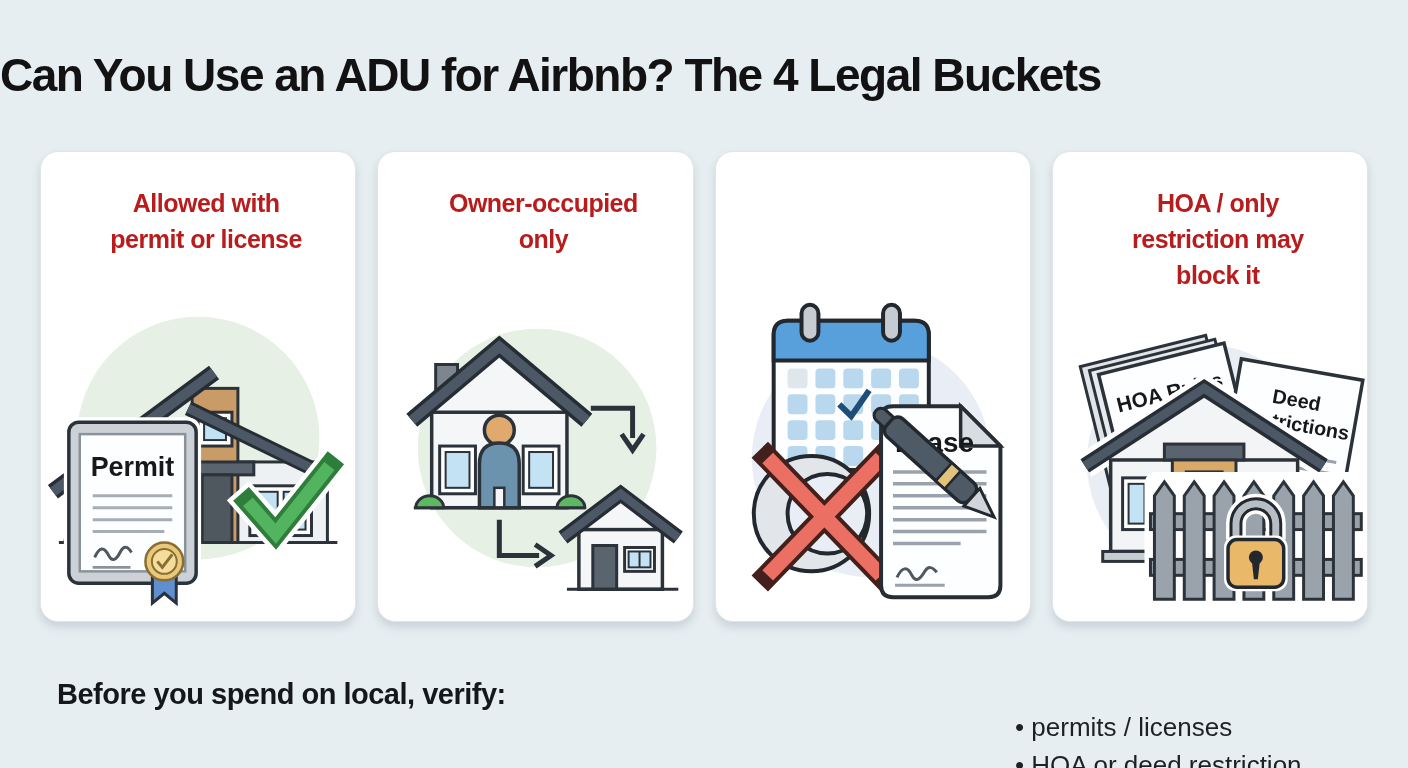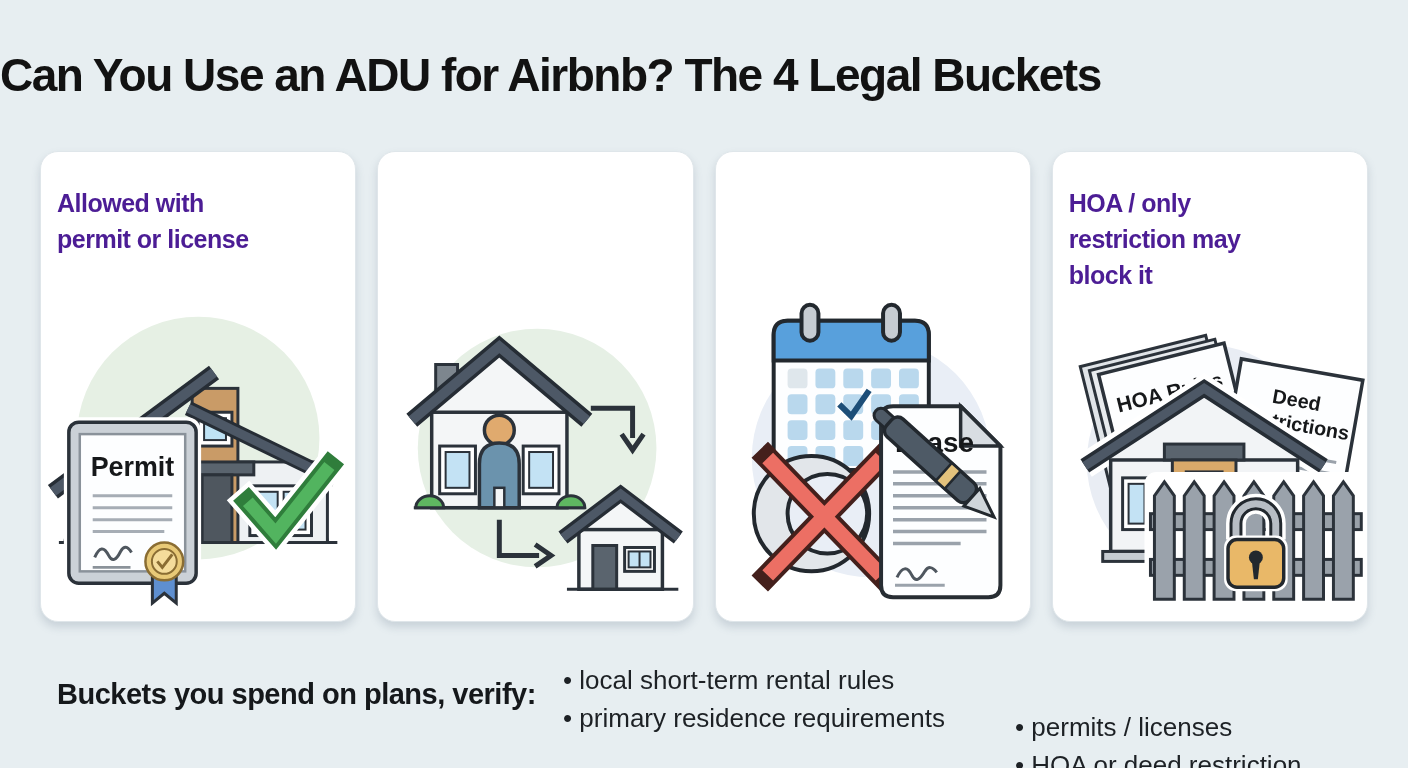--- a/index.html
+++ b/index.html
@@ -33,26 +33,26 @@
     position: relative;
     flex: 1 1 0;
     background: #ffffff;
     border: 1px solid #dfe6ea;
     border-radius: 18px;
     box-shadow: 0 5px 9px rgba(90, 110, 130, 0.22);
     overflow: hidden;
   }
   .card-heading {
     margin-top: 33px;
-    text-align: left;
+    text-align: center;
     font-size: 25px;
     line-height: 36px;
     font-weight: bold;
     letter-spacing: -0.5px;
-    color: #4c1d95;
+    color: #b91c1c;
     white-space: pre-line;
     padding-left: 16px;
   }
   .illus {
     position: absolute;
     left: 0; right: 0; bottom: 0;
     height: 332px;
   }
   .illus svg { width: 100%; height: 100%; display: block; }
 
@@ -135,20 +135,22 @@
           <g>
             <path d="M 208 212 L 236 244 L 290 176" stroke="#ffffff" stroke-width="30" fill="none" stroke-linecap="square"></path>
             <path d="M 208 212 L 236 244 L 290 176" stroke="#2f7d3b" stroke-width="21" fill="none" stroke-linecap="square"></path>
             <path d="M 208 212 L 236 244 L 290 176" stroke="#52b45f" stroke-width="13" fill="none"></path>
           </g>
         </svg>
       </div>
     </div>
 
     <div class="card">
+      <h2 class="card-heading">Owner-occupied
+only</h2>
       <div class="illus">
         <svg viewBox="0 0 316 330">
           <circle cx="160" cy="158" r="120" fill="#e6f0e5"></circle>
           <g>
             <rect x="58" y="74" width="22" height="40" fill="#7d868e" stroke="#2b323a" stroke-width="3"></rect>
             <polygon points="52,122 122,62 192,122" fill="#f4f6f7"></polygon>
             <rect x="54" y="122" width="136" height="96" fill="#f4f6f7" stroke="#2b323a" stroke-width="3.5"></rect>
             <path d="M 34 130 L 122 56 L 210 130" stroke="#262d35" stroke-width="17" fill="none" stroke-linejoin="miter"></path>
             <path d="M 34 130 L 122 56 L 210 130" stroke="#4d5866" stroke-width="10" fill="none" stroke-linejoin="miter"></path>
             <rect x="62" y="156" width="36" height="48" fill="#ffffff" stroke="#2b323a" stroke-width="3"></rect>
@@ -300,23 +302,19 @@
               <circle cx="108" cy="78" r="7" fill="#22282e"></circle>
               <polygon points="104,82 112,82 110,100 106,100" fill="#22282e"></polygon>
             </g>
           </g>
         </svg>
       </div>
     </div>
 
   </div>
 
-  <div class="footer-label">Buckets you spend on plans, verify:</div>
-  <ul class="bullets col1">
-    <li>local short-term rental rules</li>
-    <li>primary residence requirements</li>
-  </ul>
+  <div class="footer-label">Before you spend on local, verify:</div>
   <ul class="bullets col2">
     <li>permits / licenses</li>
     <li>HOA or deed restriction</li>
   </ul>
 
 </div>
 
 </body></html>

